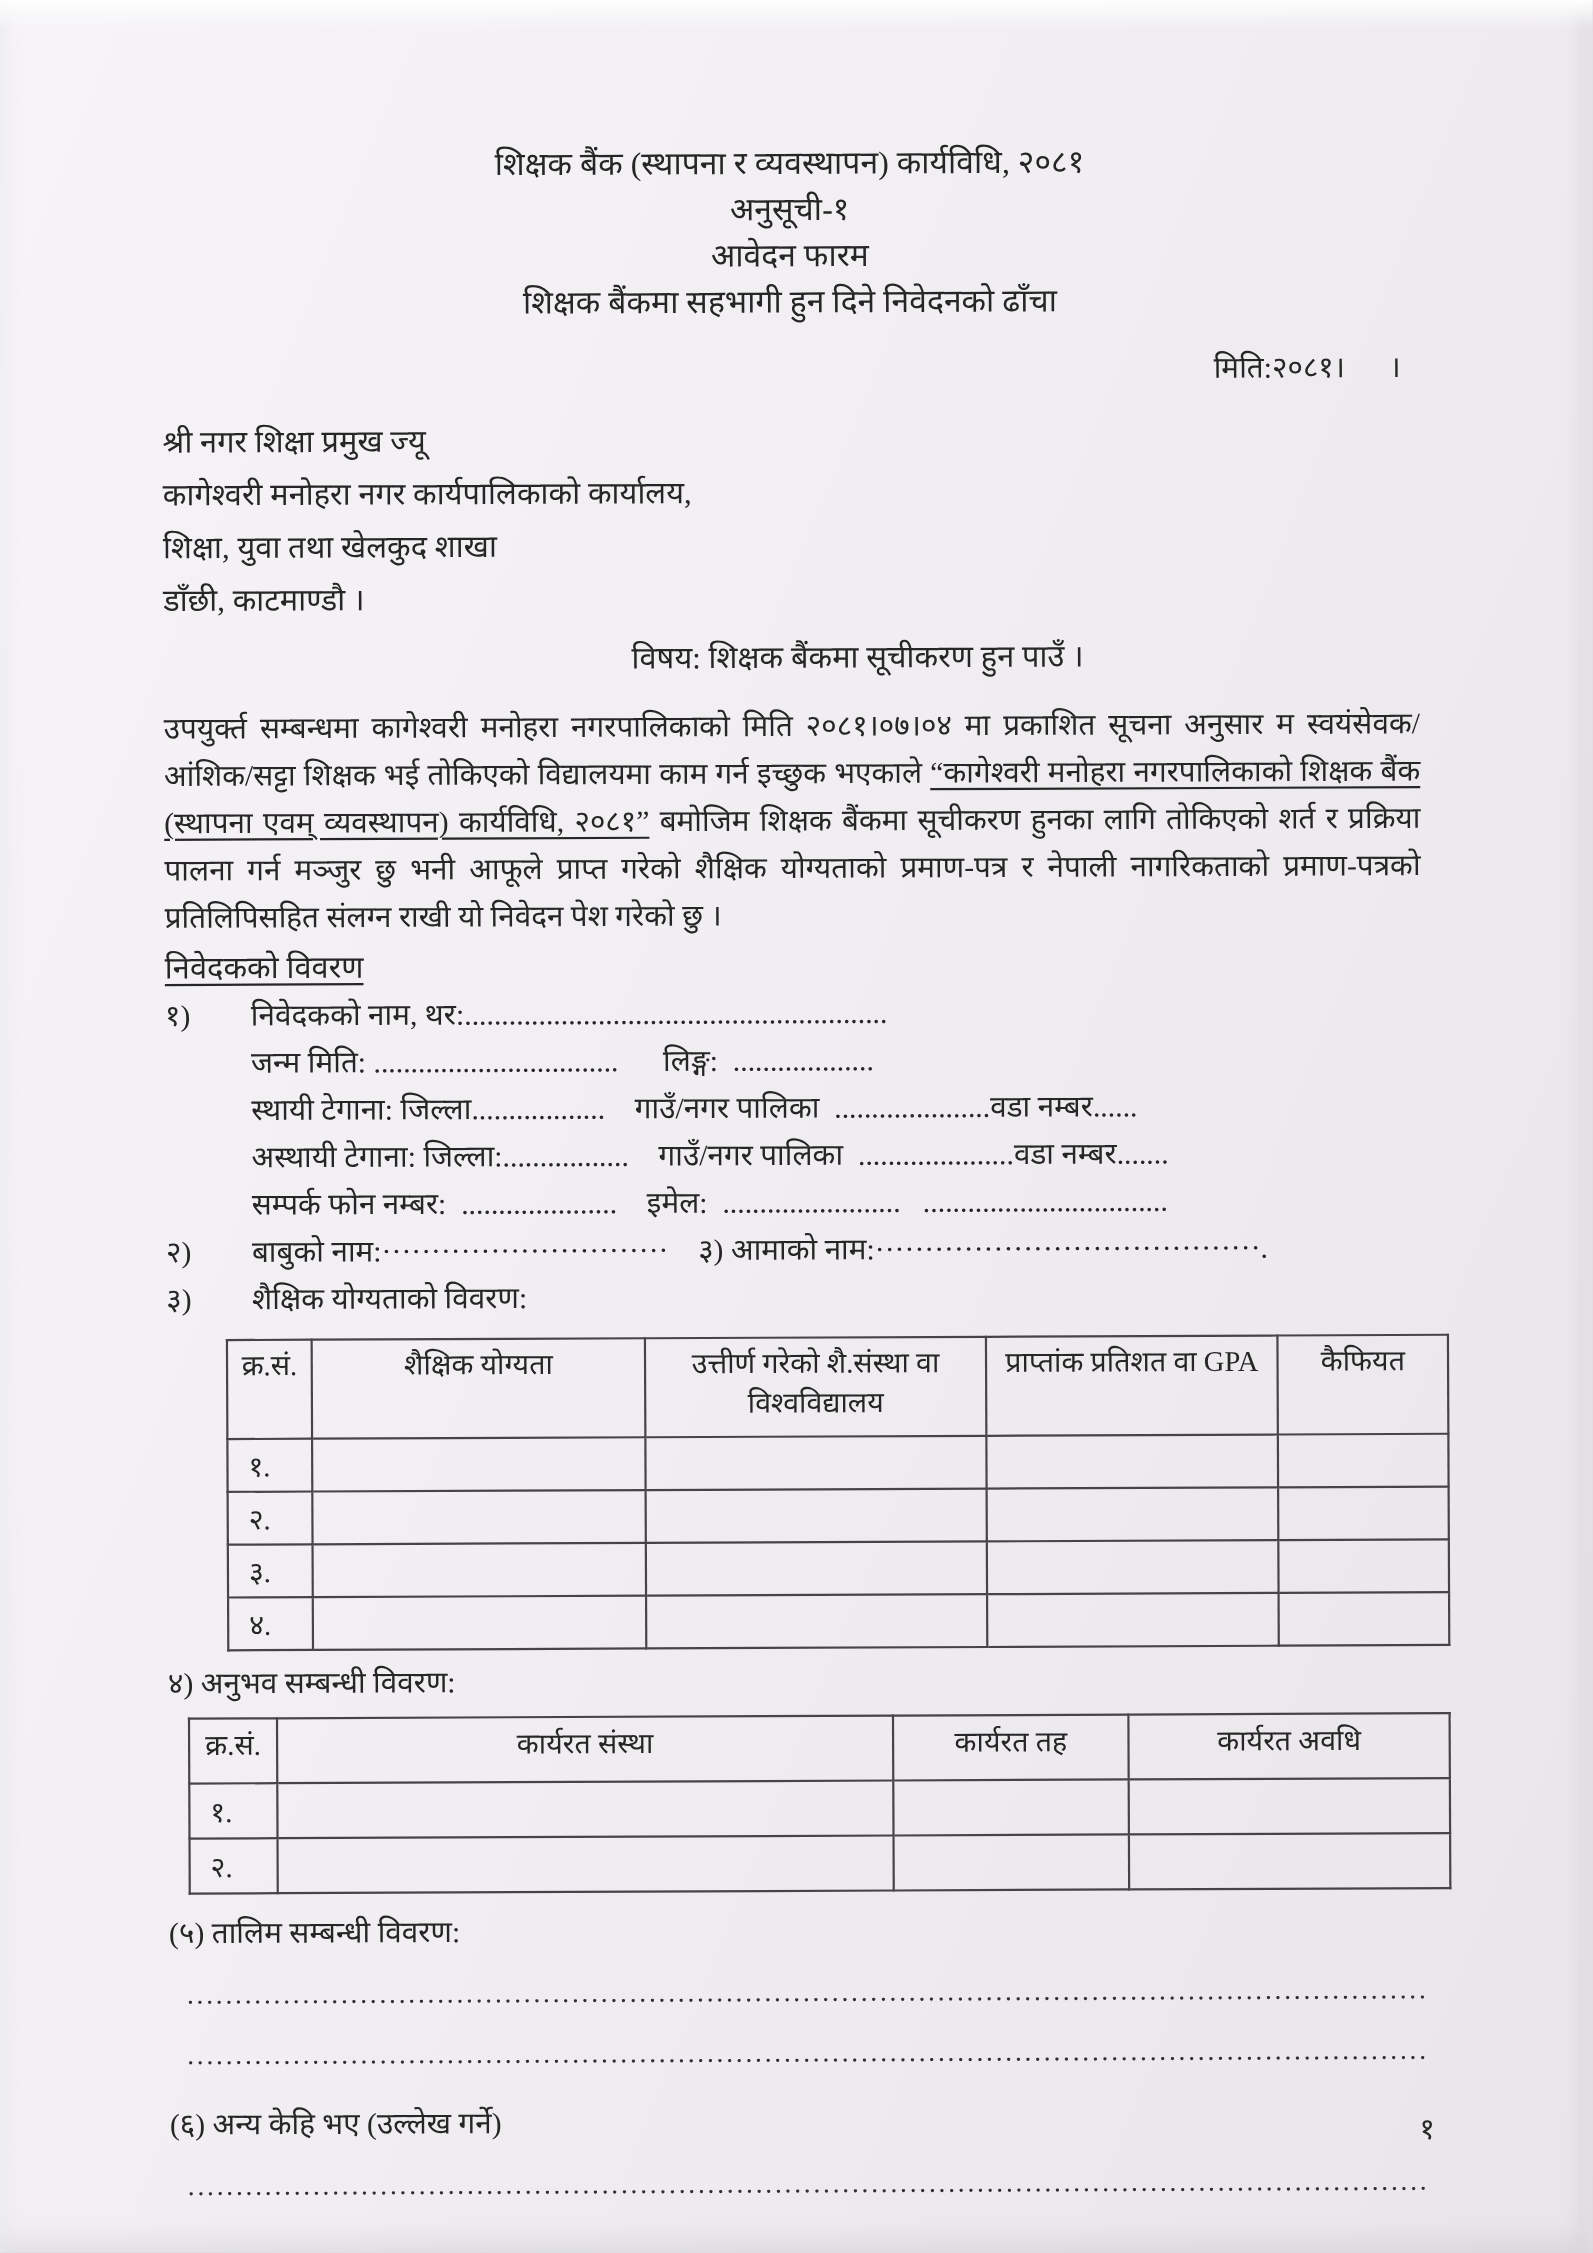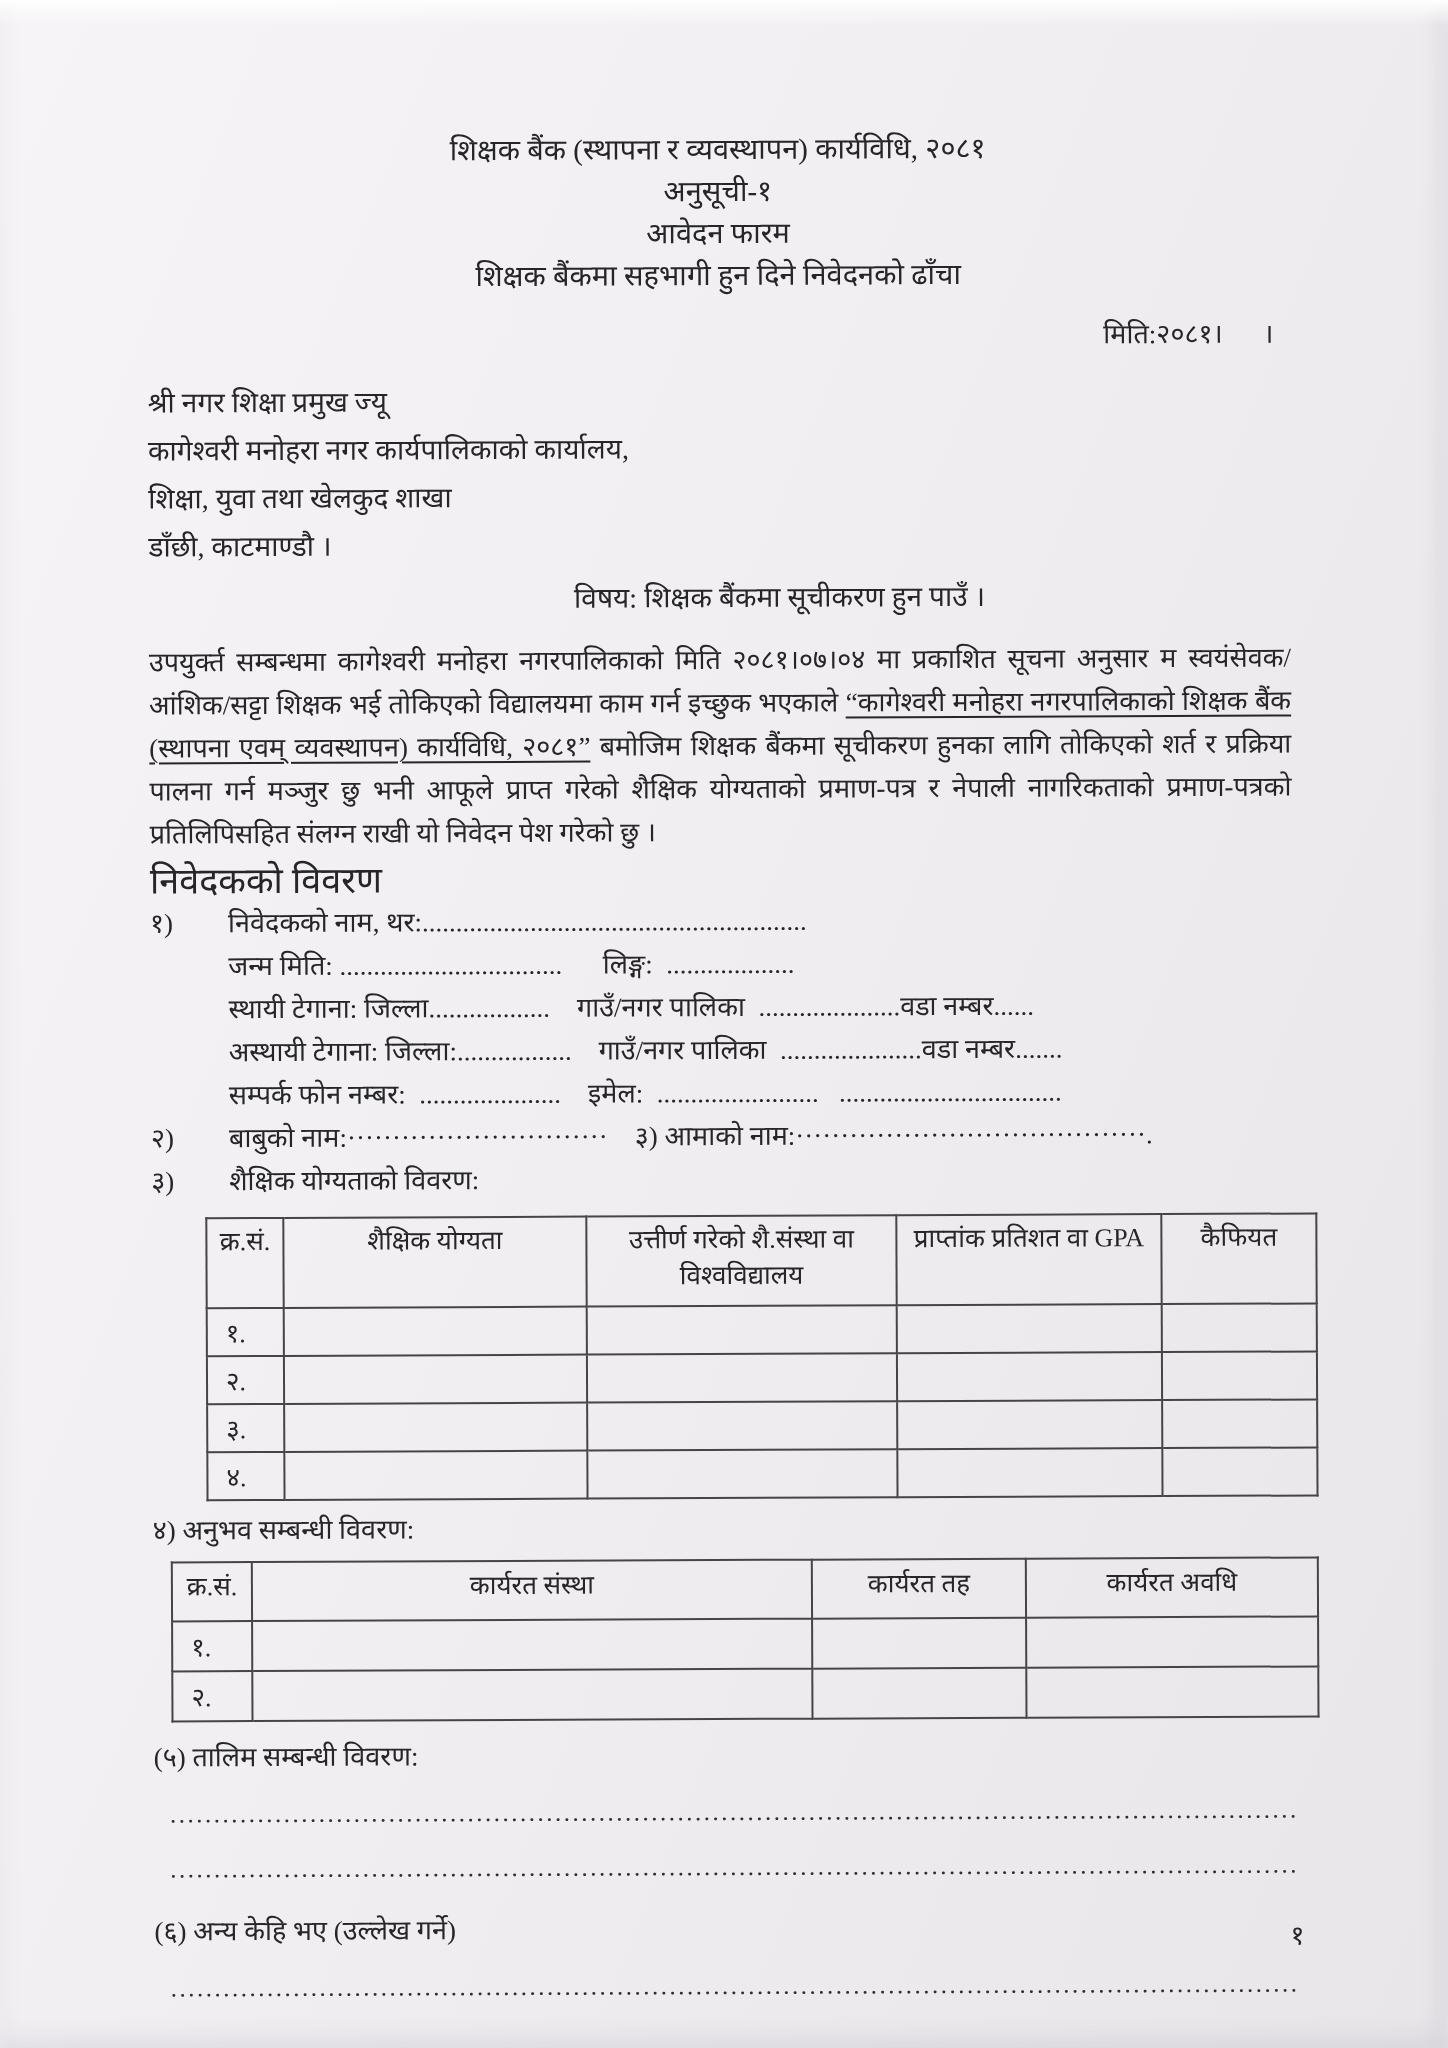--- a/index.html
+++ b/index.html
@@ -23,21 +23,21 @@
     padding:128px 160px 0 146px;
     transform:rotate(-0.25deg);
     transform-origin:50% 0;
   }
   .h-line  { text-align:center; font-size:29px; line-height:42px; }
   .date-line { text-align:right; font-size:27px; margin-top:20px; padding-right:16px; white-space:pre; }
   .addr    { font-size:28px; line-height:48px; margin-top:24px; }
   .subject { text-align:center; font-size:28px; margin-top:8px; padding-left:120px; }
   .para    { font-size:27px; line-height:43px; text-align:justify; margin-top:24px; }
   .quote   { text-decoration:underline; text-underline-offset:5px; text-decoration-thickness:1.5px; }
-  .sec-head{ font-size:36px; line-height:42px; margin-top:4px; text-underline-offset:5px; text-decoration-thickness:1.5px; display:inline-block; }
+  .sec-head{ font-size:28px; line-height:42px; margin-top:4px; text-decoration:underline; text-underline-offset:5px; text-decoration-thickness:1.5px; display:inline-block; }
   .item    { display:flex; font-size:27px; line-height:43px; }
   .item .num { flex:0 0 78px; }
   .pre-line { white-space:pre; overflow:hidden; }
   .lines   { flex:1 1 auto; min-width:0; }
 
   table { border-collapse:collapse; table-layout:fixed; }
   th,td { border:2px solid #474449; font-weight:normal; font-size:26px; }
   thead th { vertical-align:top; text-align:center; padding-top:5px; line-height:36px; }
   tbody td { padding-left:18px; text-align:left; }
   .edu-table { width:1110px; margin:14px 0 0 54px; }

